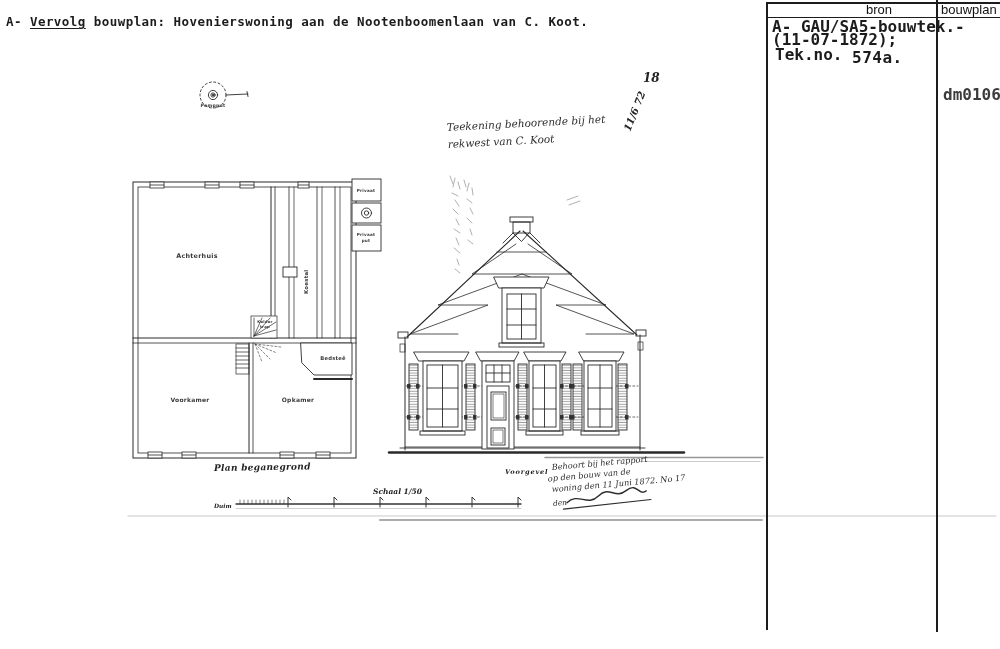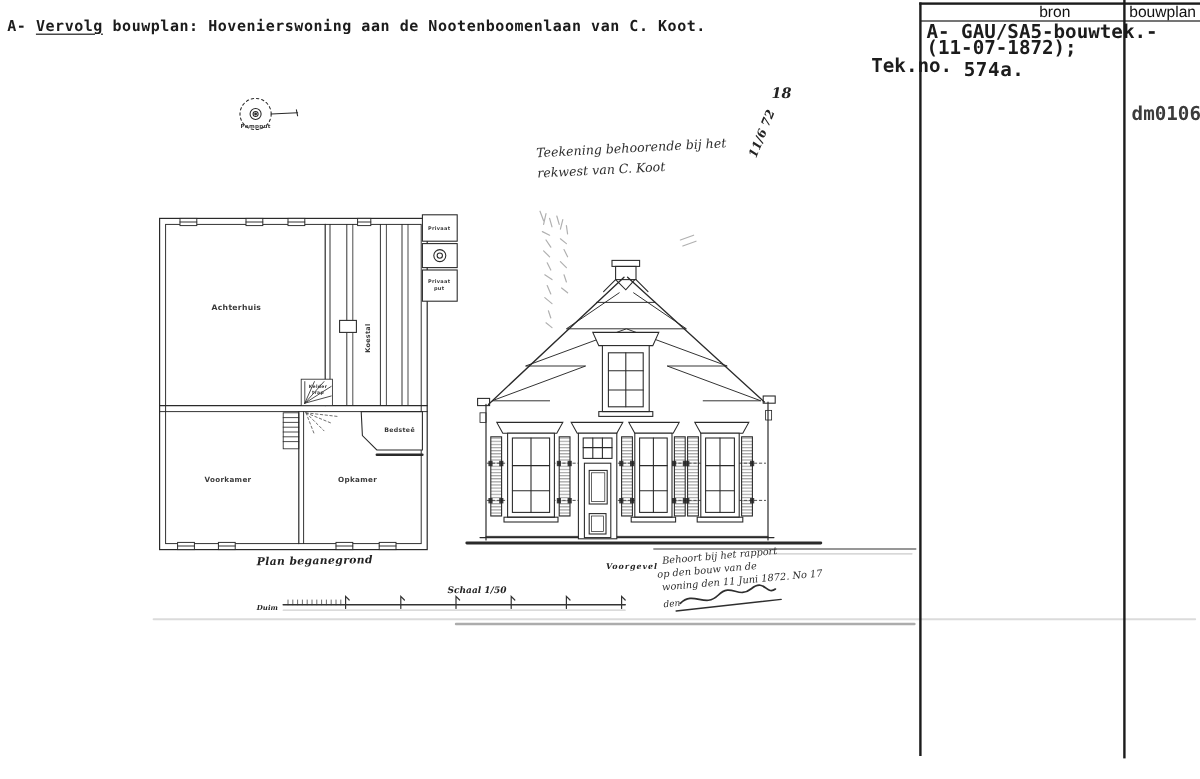--- a/index.html
+++ b/index.html
@@ -332,20 +332,20 @@
     <div class="tline" style="left:766px;top:2px;width:234px;height:1.5px;"></div>
     <div class="tline" style="left:766px;top:2px;width:1.5px;height:628px;"></div>
     <div class="tline" style="left:936px;top:0px;width:1.5px;height:632px;"></div>
     <div class="tline" style="left:767px;top:17px;width:233px;height:1.3px;"></div>
 
     <div class="abs colhead" style="left:766px;top:2px;width:170px;text-align:center;margin-left:28px;">bron</div>
     <div class="abs colhead" style="left:941px;top:2px;">bouwplan</div>
 
     <div class="abs typew cell" style="left:772px;top:20px;">A- GAU/SA5-bouwtek.-</div>
     <div class="abs typew cell" style="left:772px;top:33px;">(11-07-1872);</div>
-    <div class="abs typew cell" style="left:726px;top:48px;">
+    <div class="abs typew cell" style="left:775px;top:48px;">
       <span>Tek.no.</span>
       <span class="sub">574a.</span>
     </div>
     <div class="abs typew cell" style="left:943px;top:48px;color:#3c3c3c;margin-top:40px;">dm0106</div>
   </div>
 
 </div>
 
 </body></html>

